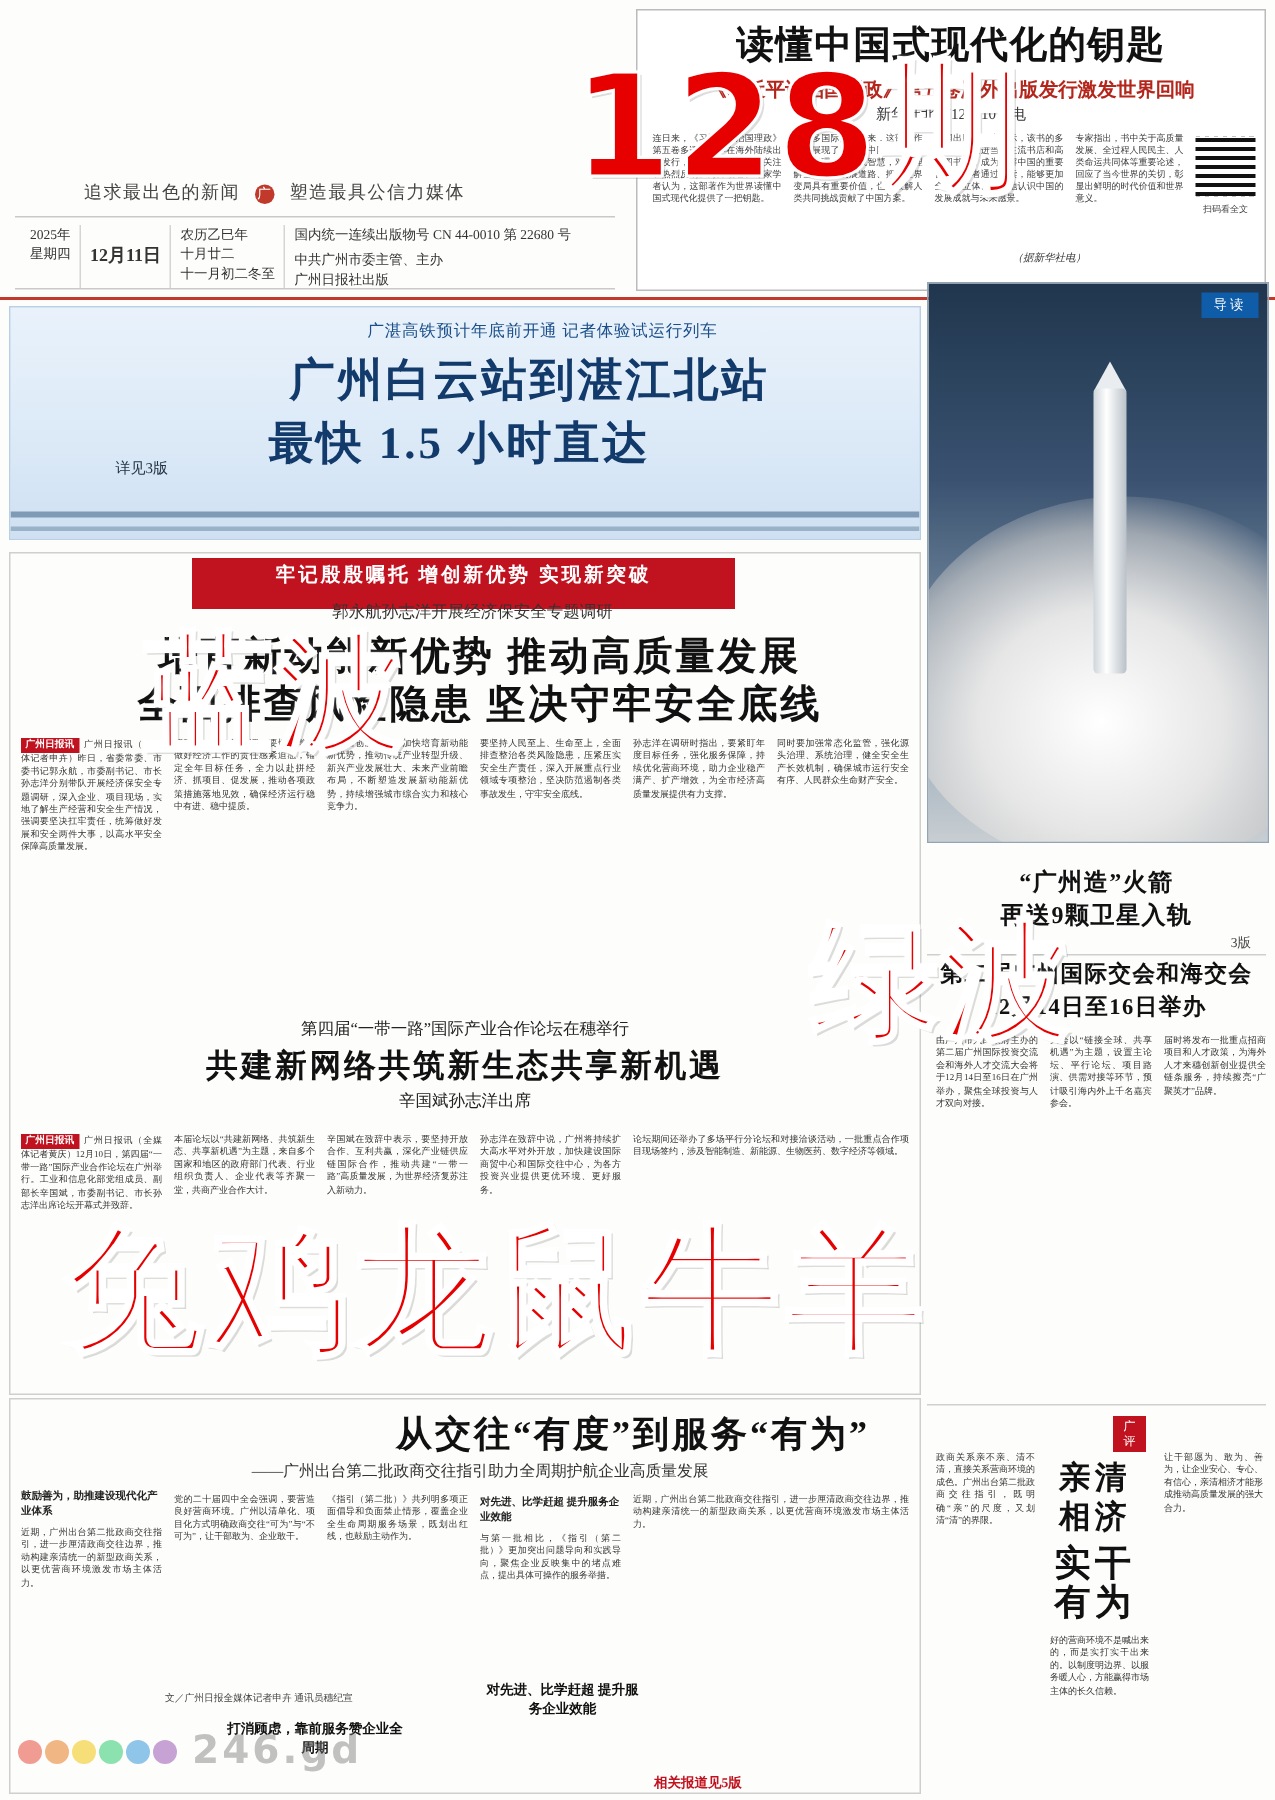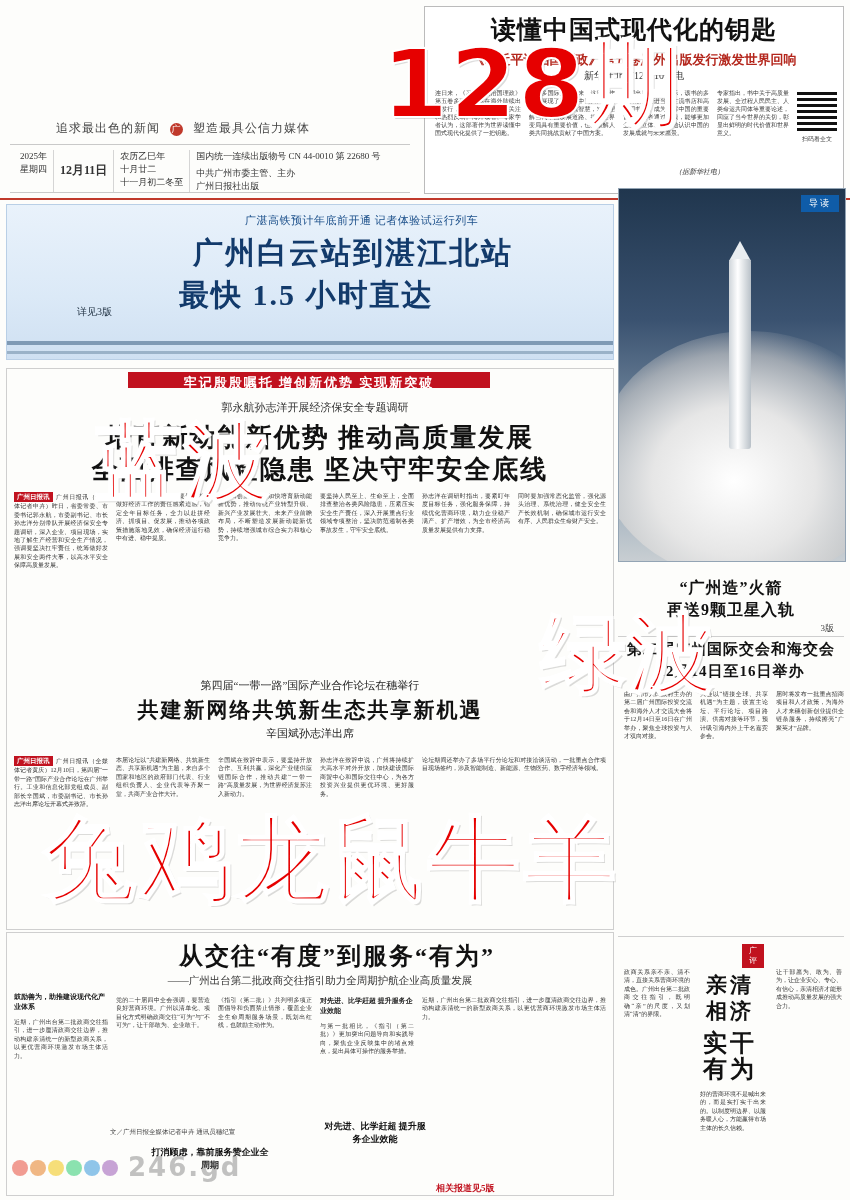--- a/index.html
+++ b/index.html
@@ -50,21 +50,21 @@
   .train-kicker{position:absolute;left:238px;top:8px;font-size:11px;color:#1b4f8a;letter-spacing:.5px;}
   .train-h1{position:absolute;left:186px;top:28px;font-size:30px;font-weight:bold;color:#123a6b;
             letter-spacing:2px;white-space:nowrap;}
   .train-h2{position:absolute;left:172px;top:70px;font-size:30px;font-weight:bold;color:#123a6b;
             letter-spacing:2px;white-space:nowrap;}
   .train-ref{position:absolute;left:70px;top:100px;font-size:10px;color:#234;}
   .rail{position:absolute;left:0;top:136px;width:606px;height:4px;background:#7f9ab5;}
   .rail2{position:absolute;left:0;top:146px;width:606px;height:3px;background:#9ab2c8;}
 
   
-  .redbanner{position:absolute;left:128px;top:372px;width:362px;height:16px;background:#c1121f;
+  .redbanner{position:absolute;left:128px;top:372px;width:362px;height:34px;background:#c1121f;
              color:#fff;font-size:13px;font-weight:bold;text-align:center;line-height:22px;
              letter-spacing:2px;}
   .lead-kicker{position:absolute;left:150px;top:400px;width:330px;text-align:center;font-size:11px;color:#333;}
   .lead-h1{position:absolute;left:60px;top:420px;width:520px;text-align:center;font-size:26px;
            font-weight:bold;letter-spacing:2px;color:#111;}
   .lead-h2{position:absolute;left:40px;top:452px;width:560px;text-align:center;font-size:26px;
            font-weight:bold;letter-spacing:2px;color:#111;}
 
   
   .main-box{position:absolute;left:6px;top:368px;width:606px;height:560px;border:1px solid #cfcfcf;}
@@ -72,21 +72,21 @@
   .tagline{display:inline-block;background:#c1121f;color:#fff;font-size:6.5px;padding:1px 3px;
            margin-right:3px;font-weight:bold;}
 
   
   .forum-kicker{position:absolute;left:130px;top:678px;width:360px;text-align:center;font-size:11px;color:#222;}
   .forum-h{position:absolute;left:70px;top:696px;width:480px;text-align:center;font-size:21px;
            font-weight:bold;letter-spacing:2px;}
   .forum-sub{position:absolute;left:130px;top:726px;width:360px;text-align:center;font-size:11px;color:#222;}
 
   
-  .low-h{position:absolute;left:77px;top:940px;width:520px;text-align:center;font-size:24px;
+  .low-h{position:absolute;left:60px;top:940px;width:520px;text-align:right;font-size:24px;
          font-weight:bold;letter-spacing:2px;}
   .low-sub{position:absolute;left:60px;top:974px;width:520px;text-align:center;font-size:10.5px;color:#333;}
   .low-box{position:absolute;left:6px;top:932px;width:606px;height:262px;border:1px solid #cfcfcf;}
 
   
   .rocket-box{position:absolute;left:618px;top:188px;width:226px;height:372px;
               background:linear-gradient(180deg,#20364e 0%,#3a5270 35%,#8fa3b5 75%,#c8ced2 100%);
               overflow:hidden;border:1px solid #93a4b4;text-align:center;}
   .rocket-tag{position:absolute;right:6px;top:6px;background:#0f5ca8;color:#fff;font-size:9px;
               padding:2px 8px;letter-spacing:2px;}

